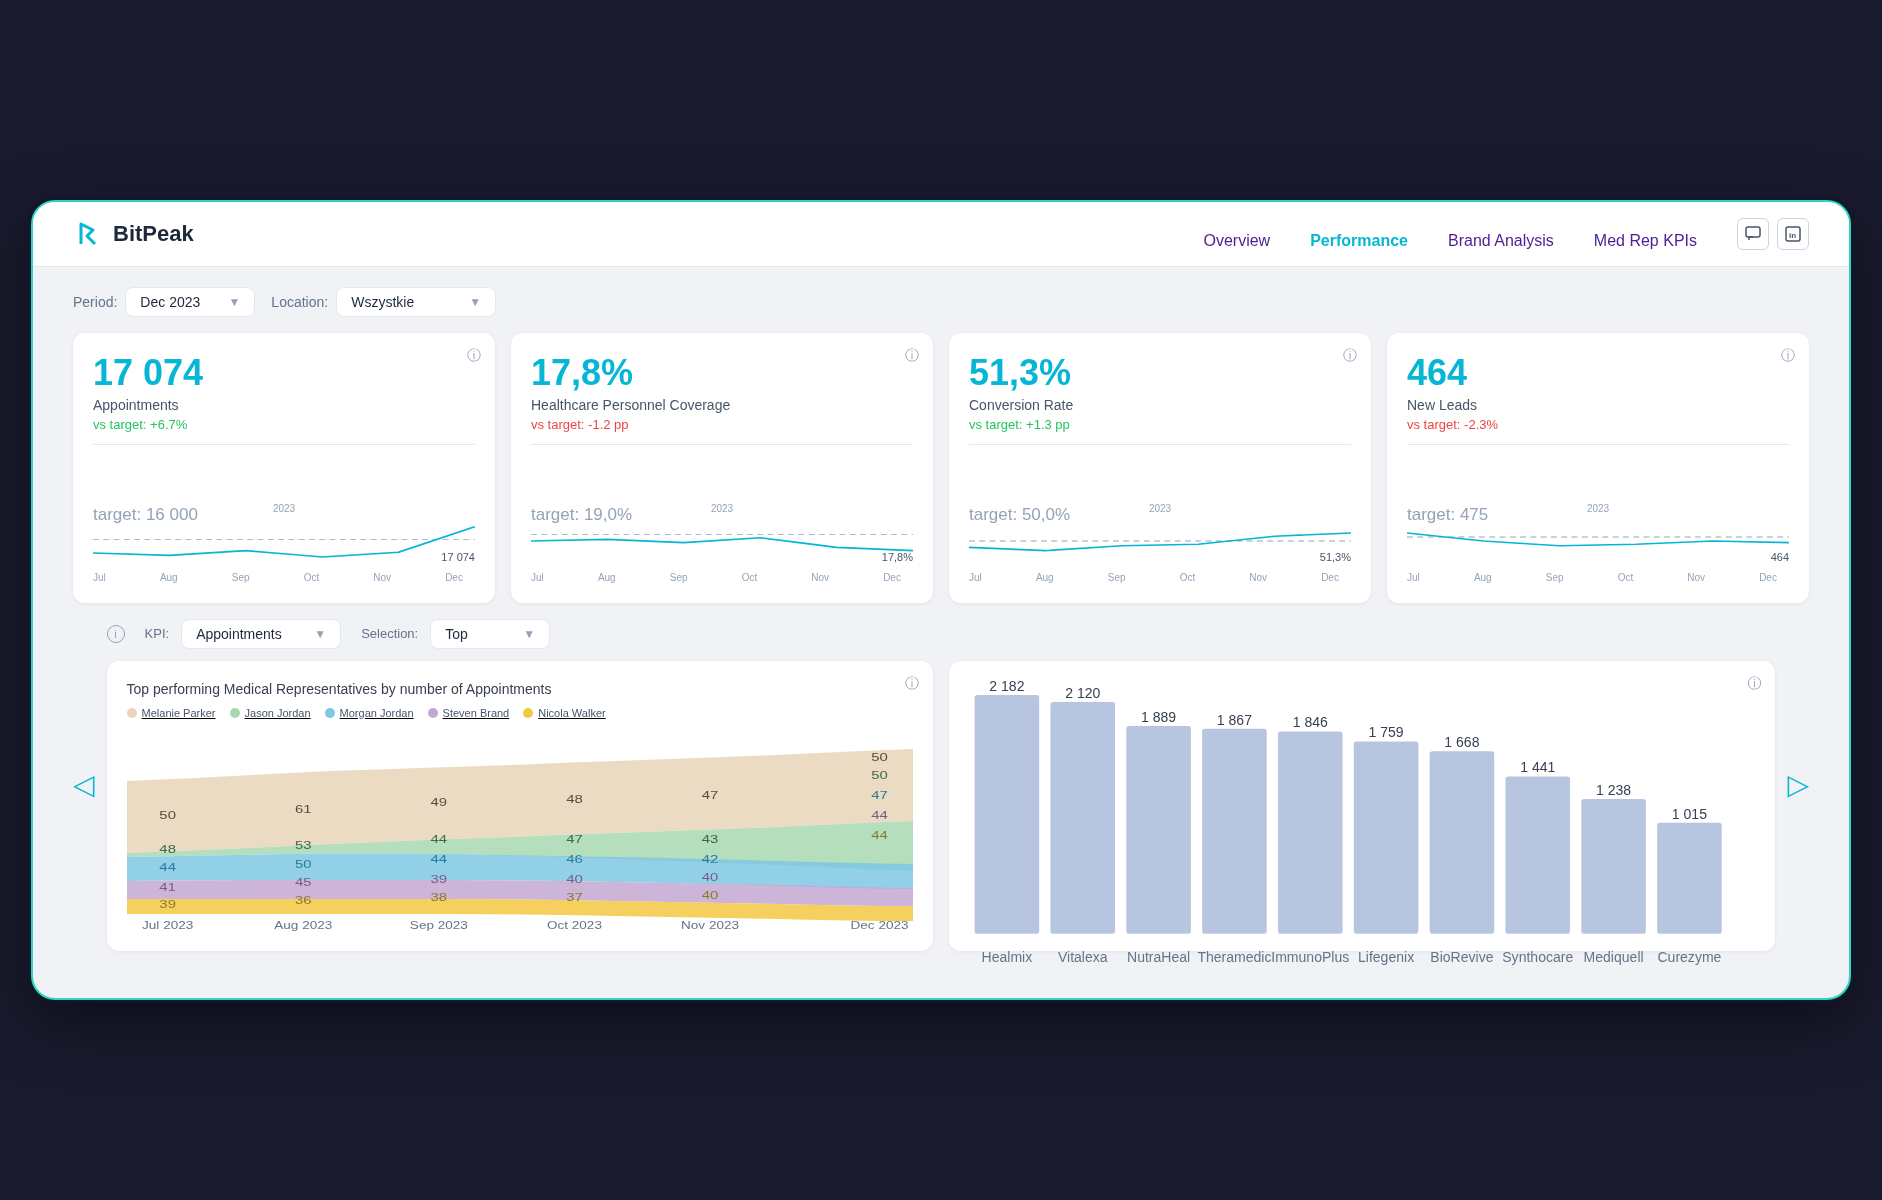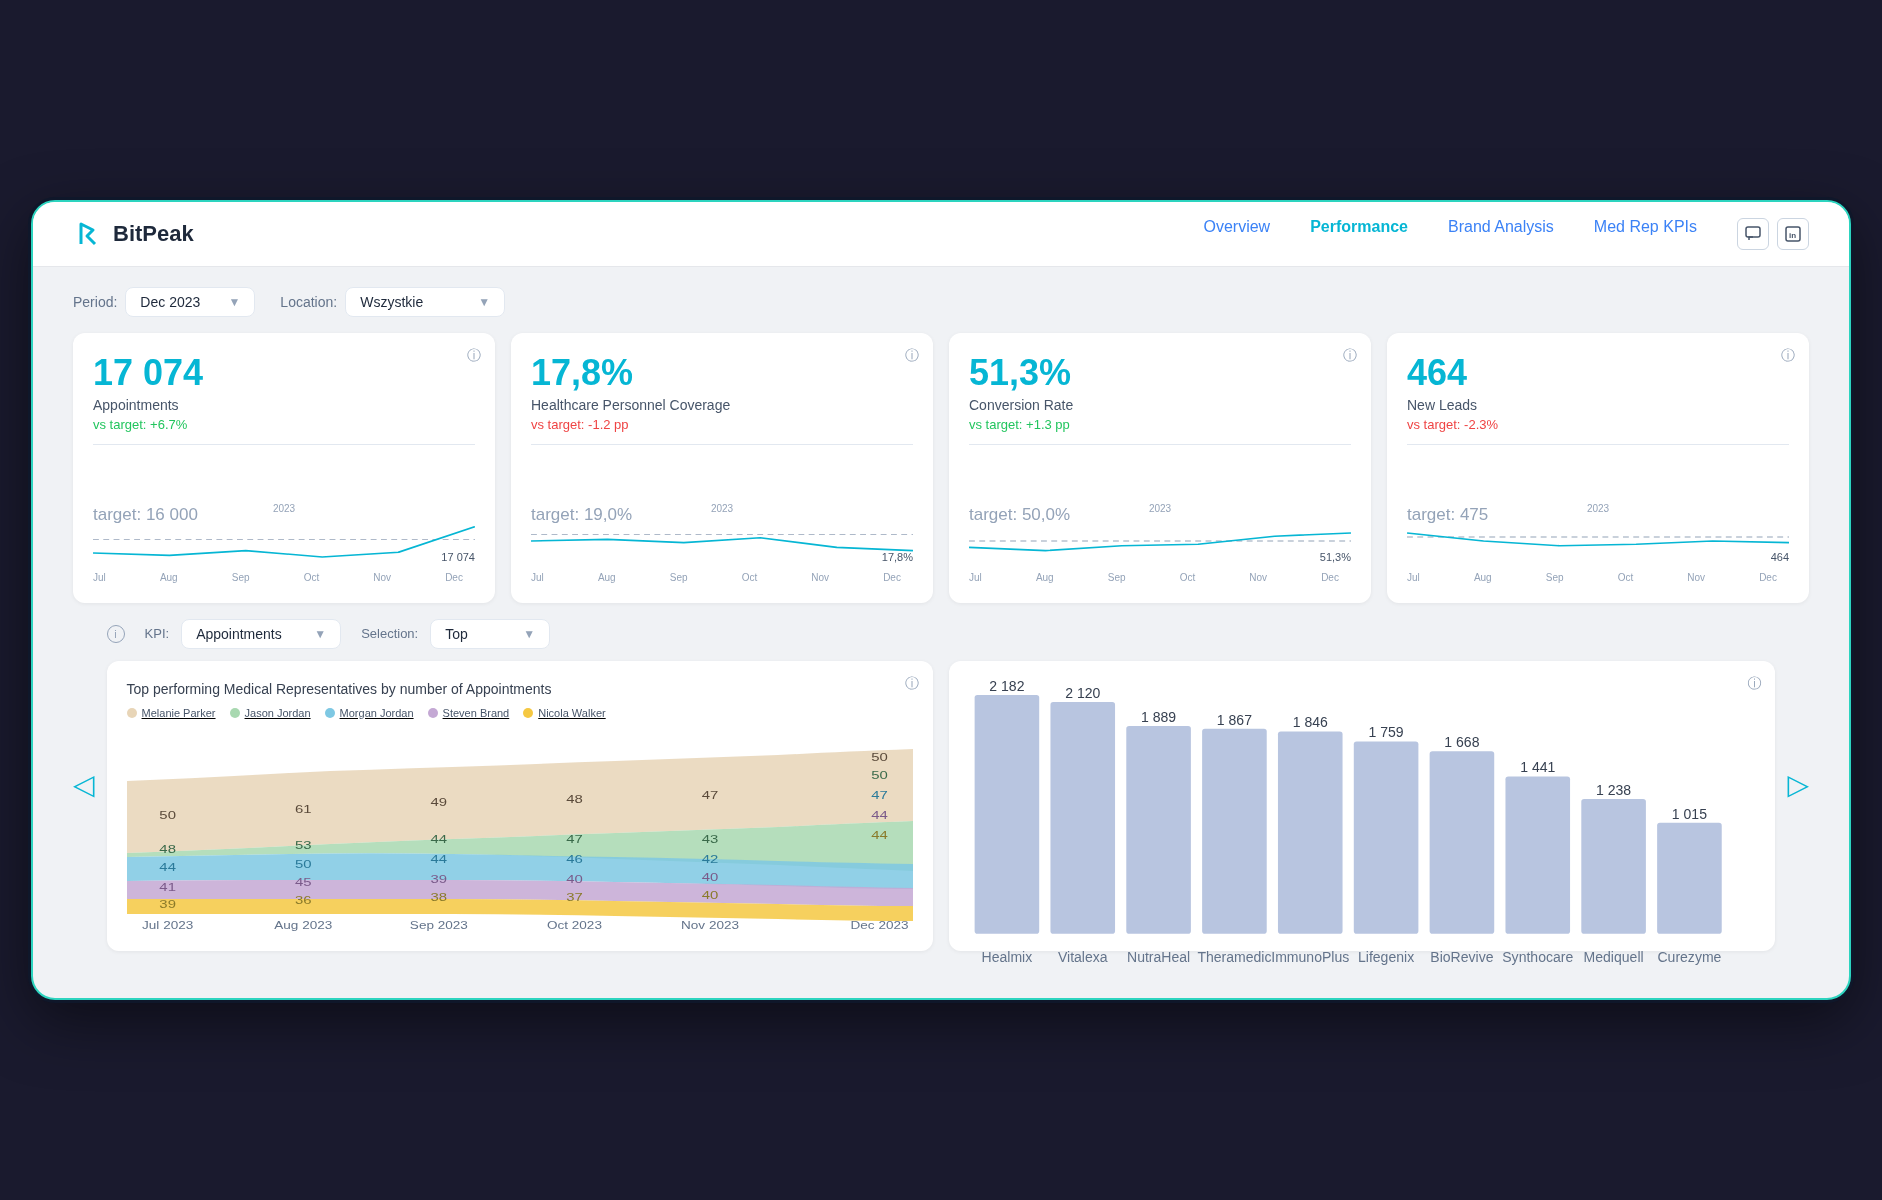--- a/index.html
+++ b/index.html
@@ -21,21 +21,21 @@
       overflow: hidden;
       display: flex;
       flex-direction: column;
       position: relative;
     }
     
     .header {
       background: white;
       padding: 16px 40px;
       display: flex;
-      align-items: flex-start;
+      align-items: flex-end;
       border-bottom: 1px solid #e5e7eb;
       flex-shrink: 0;
     }
     .logo {
       display: flex;
       align-items: center;
       gap: 8px;
       margin-right: auto;
     }
     .logo-icon {
@@ -47,21 +47,21 @@
       font-weight: 700;
       color: #1e293b;
     }
     .nav {
       display: flex;
       gap: 40px;
       align-items: center;
     }
     .nav-item {
       font-size: 16px;
-      color: #3b82f6;
+      color: #4c1d95;
       cursor: pointer;
       text-decoration: none;
     }
     .nav-item.active {
       color: #06b6d4;
       font-weight: 600;
     }
     .header-icons {
       display: flex;
       gap: 8px;
@@ -85,21 +85,21 @@
       flex: 1;
       overflow-y: auto;
       padding: 20px 40px;
       display: flex;
       flex-direction: column;
       gap: 16px;
     }
     
     .filters-row {
       display: flex;
-      gap: 25px;
+      gap: 16px;
       align-items: center;
     }
     .filter-group {
       display: flex;
       align-items: center;
       gap: 8px;
     }
     .filter-label {
       font-size: 14px;
       color: #64748b;

